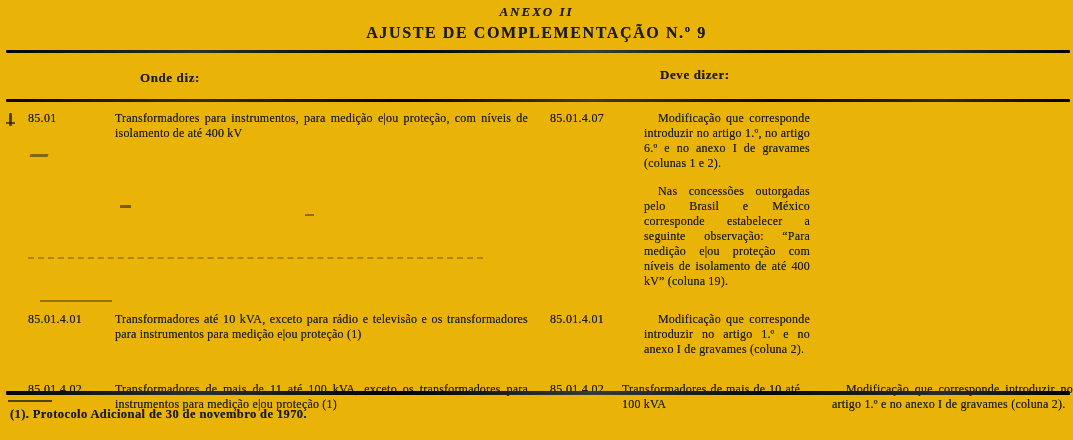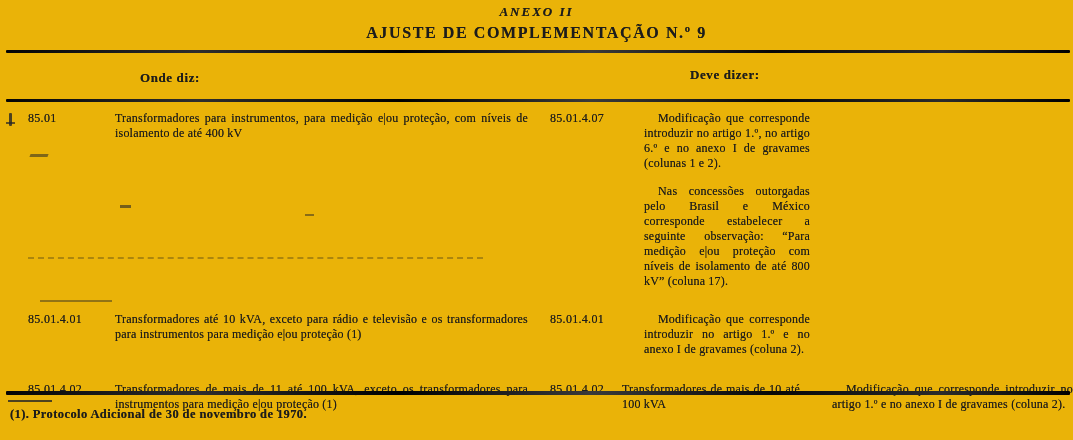--- a/index.html
+++ b/index.html
@@ -22,21 +22,21 @@
     position:absolute; left:6px; right:3px;
     background:linear-gradient(90deg,#050505,#2e2e2e 18%,#000 37%,#3a3a3a 55%,#070707 72%,#2b2b2b 88%,#000);
     border-radius:1px;
   }
   .rule-top    { top:50px;  height:3px; }
   .rule-header { top:99px;  height:3px; }
   .rule-bottom { top:391px; height:4px; }
   
   .col-header { position:absolute; font-size:13px; font-weight:bold; letter-spacing:0.6px; }
   .col-header.left  { top:70px; left:140px; }
-  .col-header.right { top:67px; left:690px; }
+  .col-header.right { top:67px; left:660px; }
   
   .table-body { position:absolute; top:111px; left:0; width:1073px; }
   .row { display:grid; grid-template-columns:115px 425px 82px 188px 263px; align-items:start; }
   .row-1 { margin-bottom:10px; }
   .row-2 { margin-bottom:12px; }
   .code { font-size:12px; line-height:15px; padding-left:28px; white-space:nowrap; letter-spacing:0.3px; }
   .mid-code { padding-left:10px; }
   .cell-text {
     font-size:12px; line-height:15px;
     text-align:justify; padding-right:12px;
@@ -82,21 +82,21 @@
   <div class="rule rule-header"></div>
 
   <div class="table-body">
 
     <div class="row row-1">
       <div class="code">85.01</div>
       <div class="cell-text">Transformadores para instrumentos, para medição e|ou proteção, com níveis de isolamento de até 400 kV</div>
       <div class="code mid-code">85.01.4.07</div>
       <div class="right-cell">
         <p>Modificação que corresponde introduzir no artigo 1.º, no artigo 6.º e no anexo I de gravames (colunas 1 e 2).</p>
-        <p>Nas concessões outorgadas pelo Brasil e México corresponde estabelecer a seguinte observação: “Para medição e|ou proteção com níveis de isolamento de até 800 kV” (coluna 17).</p>
+        <p>Nas concessões outorgadas pelo Brasil e México corresponde estabelecer a seguinte observação: “Para medição e|ou proteção com níveis de isolamento de até 400 kV” (coluna 19).</p>
       </div>
     </div>
 
     <div class="row row-2">
       <div class="code">85.01.4.01</div>
       <div class="cell-text">Transformadores até 10 kVA, exceto para rádio e televisão e os transformadores para instrumentos para medição e|ou proteção (1)</div>
       <div class="code mid-code">85.01.4.01</div>
       <div class="right-cell">
         <p>Modificação que corresponde introduzir no artigo 1.º e no anexo I de gravames (coluna 2).</p>
       </div>

